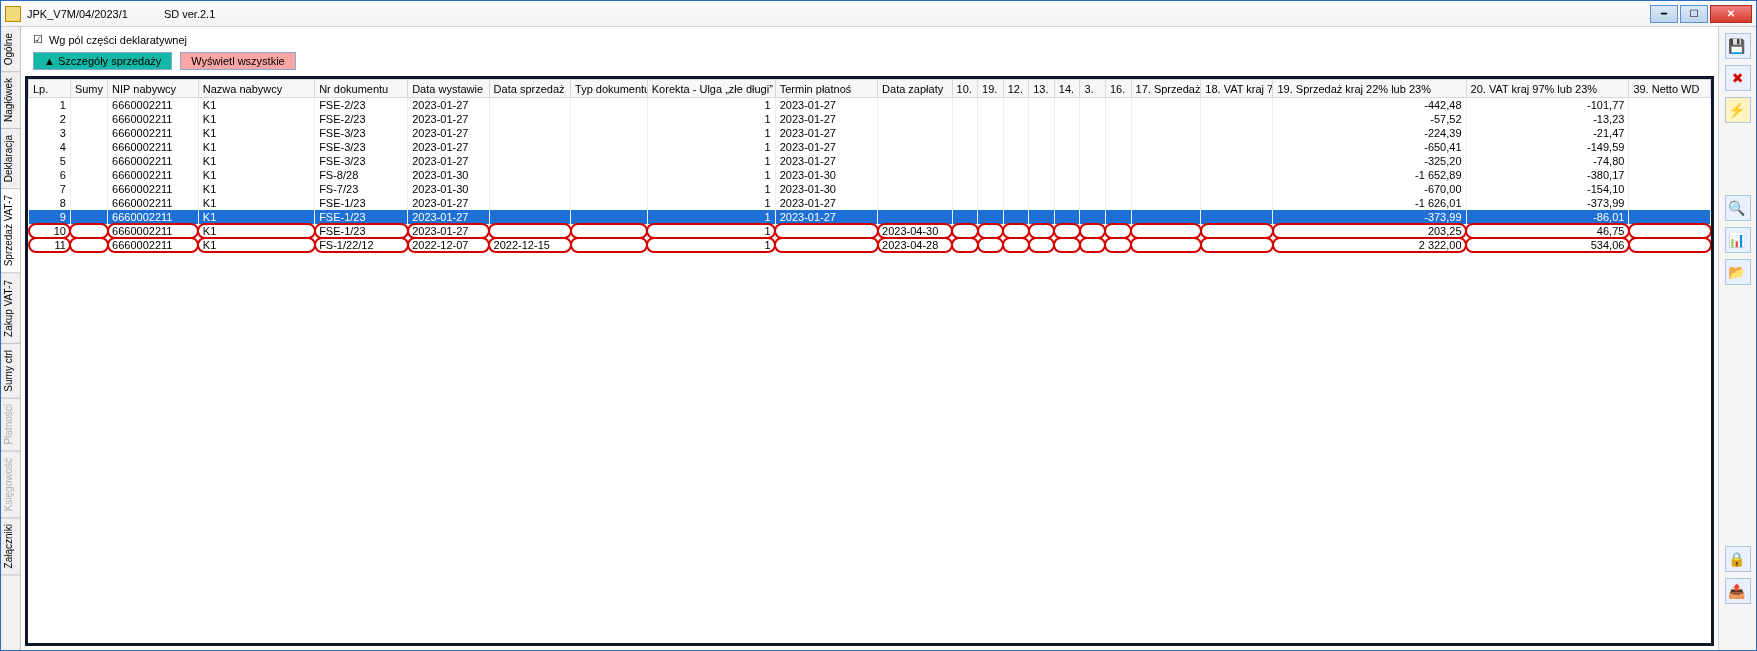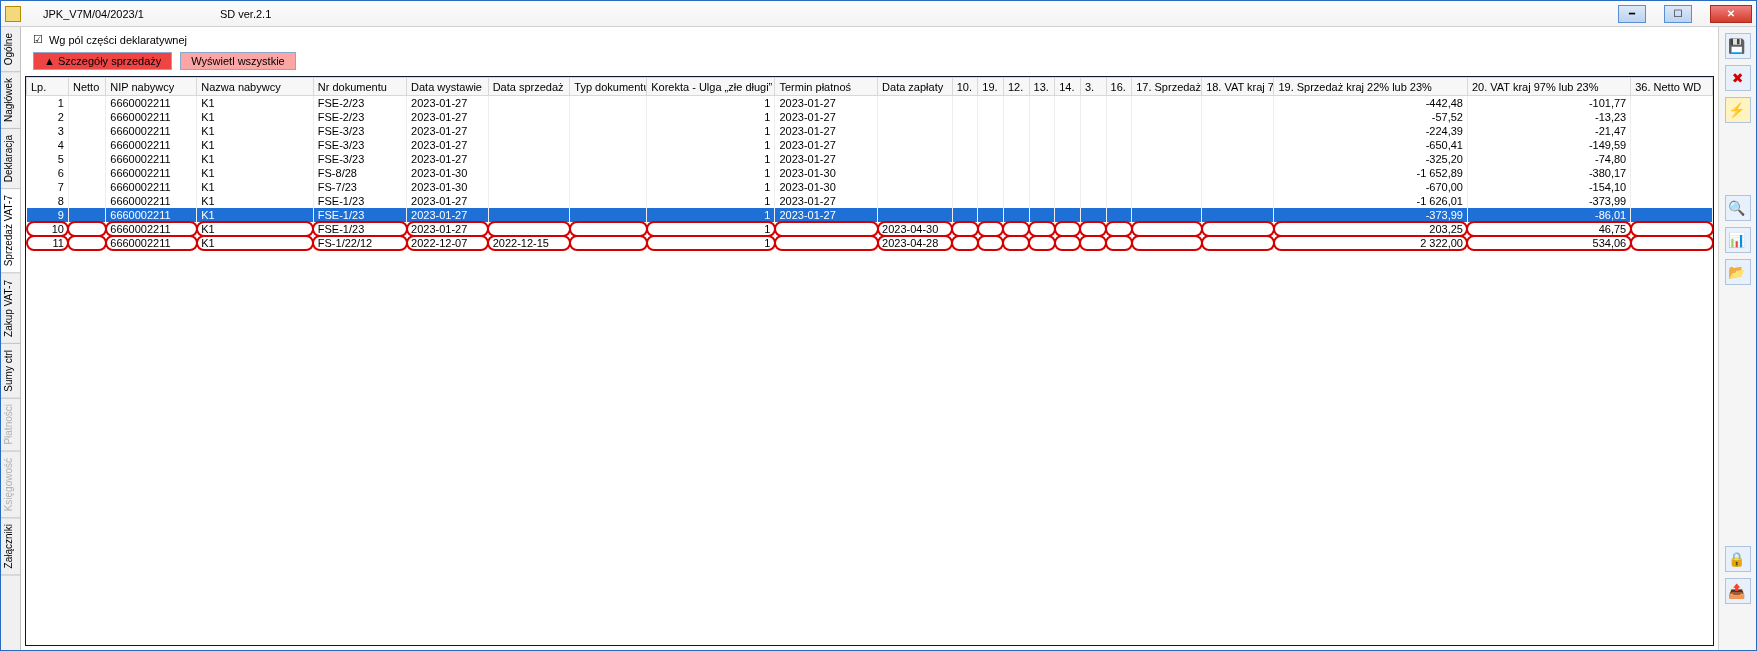--- a/index.html
+++ b/index.html
@@ -1,53 +1,53 @@
 <!DOCTYPE html>
 <html><head>
 <meta charset="utf-8">
 <style>
 * { box-sizing: border-box; margin: 0; padding: 0; }
 body { font-family: "Segoe UI", Tahoma, sans-serif; font-size: 11px; background: #fff; width: 1757px; height: 651px; overflow: hidden; border: 1px solid #2a6bbf; }
-.titlebar { height: 26px; background: linear-gradient(#fcfcfc,#f3f3f3); border-bottom: 1px solid #d0d0d0; display: flex; align-items: center; padding: 0 4px; gap: 16px; }
+.titlebar { height: 26px; background: linear-gradient(#fcfcfc,#f3f3f3); border-bottom: 1px solid #d0d0d0; display: flex; align-items: center; padding: 0 4px; }
 .titlebar .icon { width: 16px; height: 16px; background: #f2d97a; border: 1px solid #b58a00; margin-right: 6px; }
 .titlebar .spacer { flex: 1; }
 .titlebar .winbtn { width: 28px; height: 18px; margin-left: 2px; border: 1px solid #5a8fd6; background: linear-gradient(#dce9f8,#bcd3ef); display: flex; align-items: center; justify-content: center; font-size: 10px; cursor: pointer; }
 .titlebar .winbtn.close { background: linear-gradient(#f08080,#d43b2a); border-color: #a82b1e; color: #fff; font-weight: bold; width: 42px; }
 .outer { display: flex; height: calc(100% - 26px); }
 .sidetabs { width: 20px; background: #f0f0f0; border-right: 1px solid #c0c0c0; display: flex; flex-direction: column; }
 .sidetab { writing-mode: vertical-rl; transform: rotate(180deg); padding: 6px 2px; border-top: 1px solid #c0c0c0; cursor: pointer; font-size: 10px; text-align: center; }
 .sidetab.active { background: #fff; }
 .sidetab.disabled { color: #b0b0b0; }
 .main { flex: 1; display: flex; flex-direction: column; position: relative; }
 .toolbar-row { padding: 6px 12px; display: flex; align-items: center; gap: 8px; }
 .checklabel { display: flex; align-items: center; gap: 6px; }
 .btn { border: 1px solid #8aa8d0; background: #fca5a5; padding: 2px 10px; cursor: pointer; font-size: 11px; }
-.btn.primary { background: #ef4444; }
-.grid-wrap { flex: 1; overflow: auto; border: 1px solid #0f172a; margin: 0 4px 4px 4px; background: #fff; position: relative; }
+.btn.primary { background: #14b8a6; }
+.grid-wrap { flex: 1; overflow: auto; border: 3px solid #0f172a; margin: 0 4px 4px 4px; background: #fff; position: relative; }
 table { border-collapse: collapse; width: 100%; table-layout: fixed; font-size: 11px; }
 th { background: #f7f7f7; border: 1px solid #d8d8d8; padding: 2px 4px; text-align: left; font-weight: normal; white-space: nowrap; overflow: hidden; height: 18px; }
 td { border-right: 1px solid #eee; padding: 0 4px; white-space: nowrap; overflow: hidden; height: 14px; line-height: 14px; }
 tr.selected td { background: #1e6fd6; color: #fff; }
 tr.highlighted td { outline: 2px solid #d40000; outline-offset: -1px; border-radius: 7px; }
 .r { text-align: right; }
 .righttools { width: 38px; background: #f5f5f5; border-left: 1px solid #d0d0d0; display: flex; flex-direction: column; align-items: center; padding-top: 6px; gap: 6px; }
 .toolbtn { width: 26px; height: 26px; border: 1px solid #b0c4de; background: #e8f0fb; display: flex; align-items: center; justify-content: center; cursor: pointer; font-size: 14px; }
 .toolbtn.red { color: #d40000; }
 .toolbtn.yellow { background: #fff3c0; }
 .righttools .gap { flex: 1; }
 .col-lp{width:36px}.col-kraj{width:32px}.col-nip{width:78px}.col-nazwa{width:100px}.col-nr{width:80px}.col-dw{width:70px}.col-ds{width:70px}.col-typ{width:66px}.col-kor{width:110px}.col-tp{width:88px}.col-dz{width:64px}
 .col-s{width:22px}.col-17{width:60px}.col-18{width:62px}.col-19{width:166px}.col-20{width:140px}.col-21{width:70px}
 </style>
 </head>
 <body>
 
 <div class="titlebar">
   <div class="icon"></div>
   <span>JPK_V7M/04/2023/1</span>
-  <span style="margin-left:60px">SD ver.2.1</span>
+  <span style="margin-left:36px">SD ver.2.1</span>
   <div class="spacer"></div>
   <div class="winbtn">━</div>
   <div class="winbtn">☐</div>
   <div class="winbtn close">✕</div>
 </div>
 
 <div class="outer">
   <div class="sidetabs" id="sidetabs">
       <div class="sidetab">Ogólne</div>
       <div class="sidetab">Nagłówek</div>
@@ -98,42 +98,42 @@
             <col class="col-s">
           <col class="col-17">
             <col class="col-18">
             <col class="col-19">
             <col class="col-20">
             <col class="col-21">
         </colgroup>
         <thead>
             <tr id="headrow">
               <th>Lp.</th>
-              <th>Netto</th>
+              <th>Sumy</th>
               <th>NIP nabywcy</th>
               <th>Nazwa nabywcy</th>
               <th>Nr dokumentu</th>
               <th>Data wystawie</th>
               <th>Data sprzedaż</th>
               <th>Typ dokumentu</th>
               <th>Korekta - Ulga „złe długi”</th>
               <th>Termin płatnoś</th>
               <th>Data zapłaty</th>
               <th>10.</th>
               <th>19.</th>
               <th>12.</th>
               <th>13.</th>
               <th>14.</th>
               <th>3.</th>
               <th>16.</th>
               <th>17. Sprzedaż k</th>
               <th>18. VAT kraj 7%</th>
               <th>19. Sprzedaż kraj 22% lub 23%</th>
               <th>20. VAT kraj 97% lub 23%</th>
-              <th>36. Netto WD</th>
+              <th>39. Netto WD</th>
             </tr>
           </thead>
         <tbody id="gridbody">
             <tr>
               <td class="r">1</td>
               <td></td>
               <td>6660002211</td>
               <td>K1</td>
               <td>FSE-2/23</td>
               <td>2023-01-27</td>

